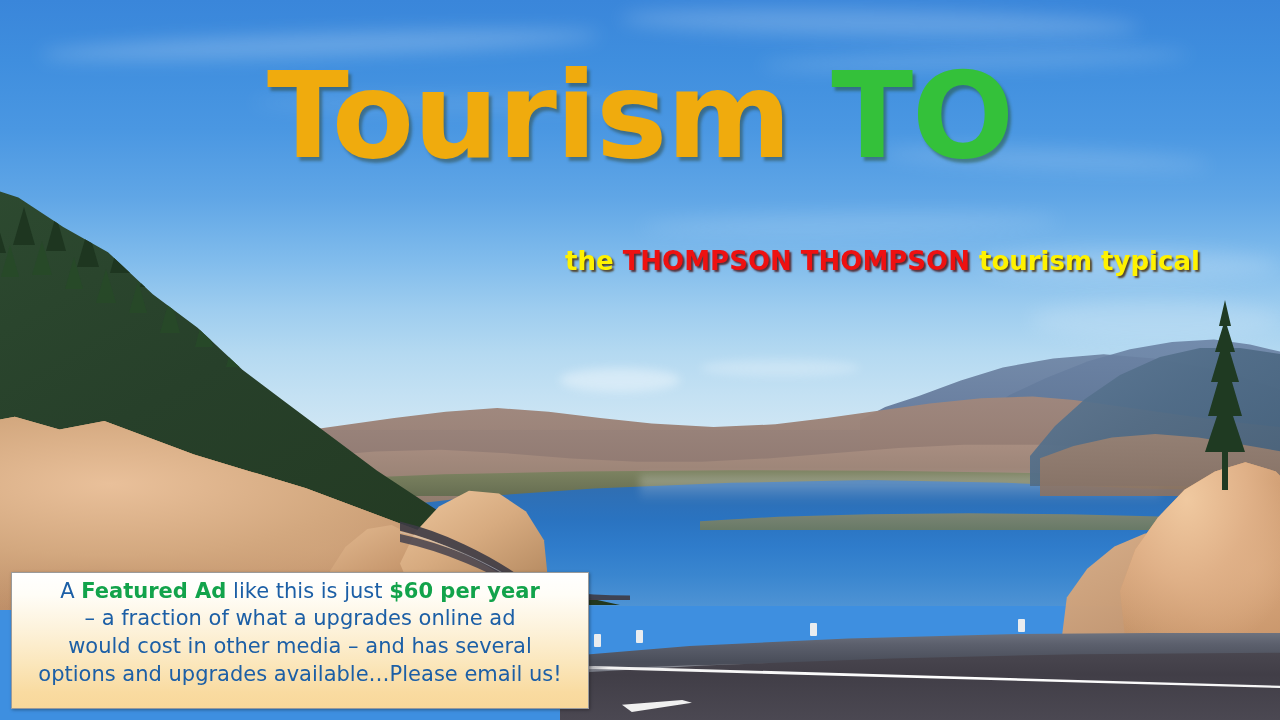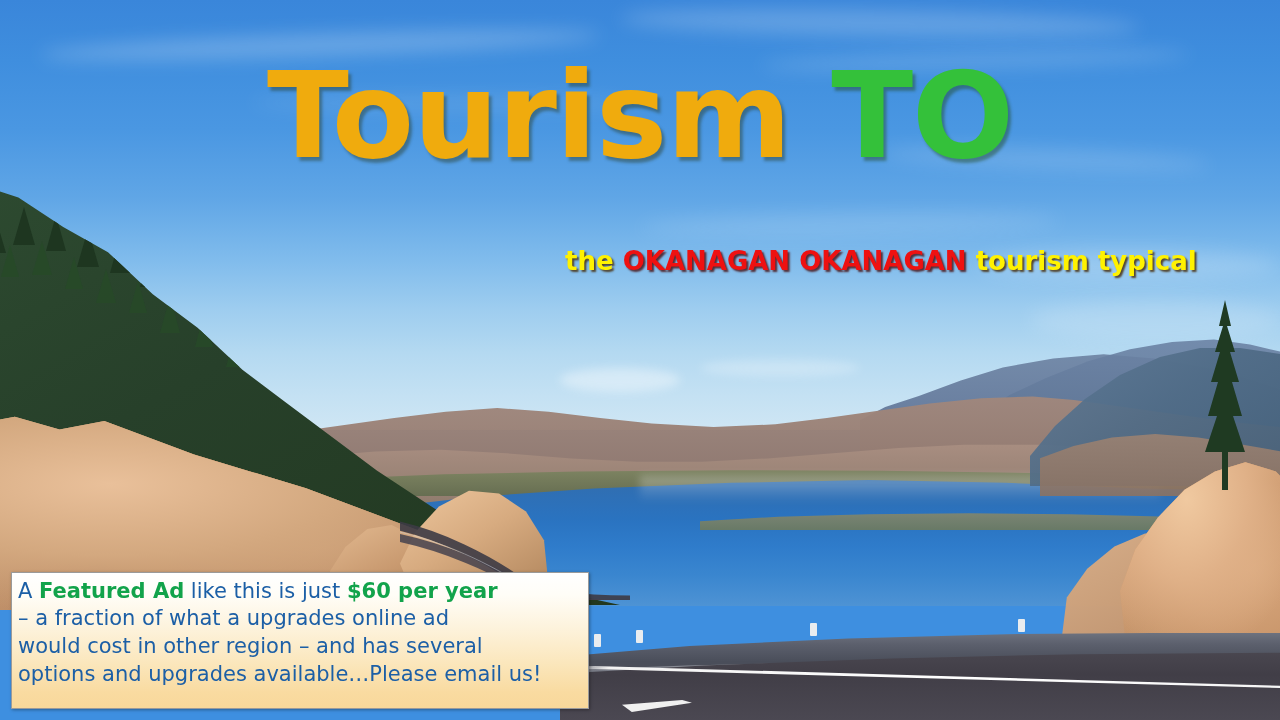--- a/index.html
+++ b/index.html
@@ -249,21 +249,21 @@
   }
   .subtitle .red{ color:#ee1111; text-shadow:2px 2px 2px rgba(70,10,10,.8); }
 
   
   .adbox{
     position:absolute; left:11px; top:572px; width:578px; height:137px;
     background:linear-gradient(to bottom,
       #ffffff 0%, #fffdf7 16%, #fdf3dd 40%, #fbe7bd 66%, #f9dba1 88%, #f8d89a 100%);
     border:1px solid #9a9a9a;
     box-shadow:0 1px 0 rgba(255,255,255,.8) inset, 1px 1px 3px rgba(0,0,0,.35);
-    display:flex; flex-direction:column; align-items:flex-start; justify-content:center;
+    display:flex; flex-direction:column; align-items:center; justify-content:center;
     padding:4px 6px 19px;
   }
   .ad-line{
     font-size:21px; line-height:1.32; color:#1c5fa6; white-space:nowrap;
     font-family:"DejaVu Sans", sans-serif; text-align:center;
   }
   .ad-line b{ color:#12a34b; font-weight:bold; }
 </style>
 </head>
 <body>
@@ -364,23 +364,23 @@
   <div class="postwhite" style="left:594px;top:634px;"></div>
   <div class="postwhite" style="left:636px;top:630px;"></div>
   <div class="postwhite" style="left:810px;top:623px;"></div>
   <div class="postwhite" style="left:1018px;top:619px;"></div>
 
   <div class="title">
     <span class="t-orange">Tourism</span><span>&nbsp;</span><span class="t-green">TO</span>
   </div>
 
   <div class="subtitle">
-    <div><span>the </span><span class="red">OKANAGAN OKANAGAN</span><span> tourism typical</span></div>
+    <div><span>the </span><span class="red">THOMPSON THOMPSON</span><span> tourism typical</span></div>
   </div>
 
   <div class="adbox">
     <div class="ad-line"><span>A </span><b>Featured Ad</b><span> like this is just </span><b>$60 per year</b></div>
     <div class="ad-line">– a fraction of what a upgrades online ad</div>
-    <div class="ad-line">would cost in other region – and has several</div>
+    <div class="ad-line">would cost in other media – and has several</div>
     <div class="ad-line">options and upgrades available…Please email us!</div>
   </div>
 
 </div>
 
 </body></html>

